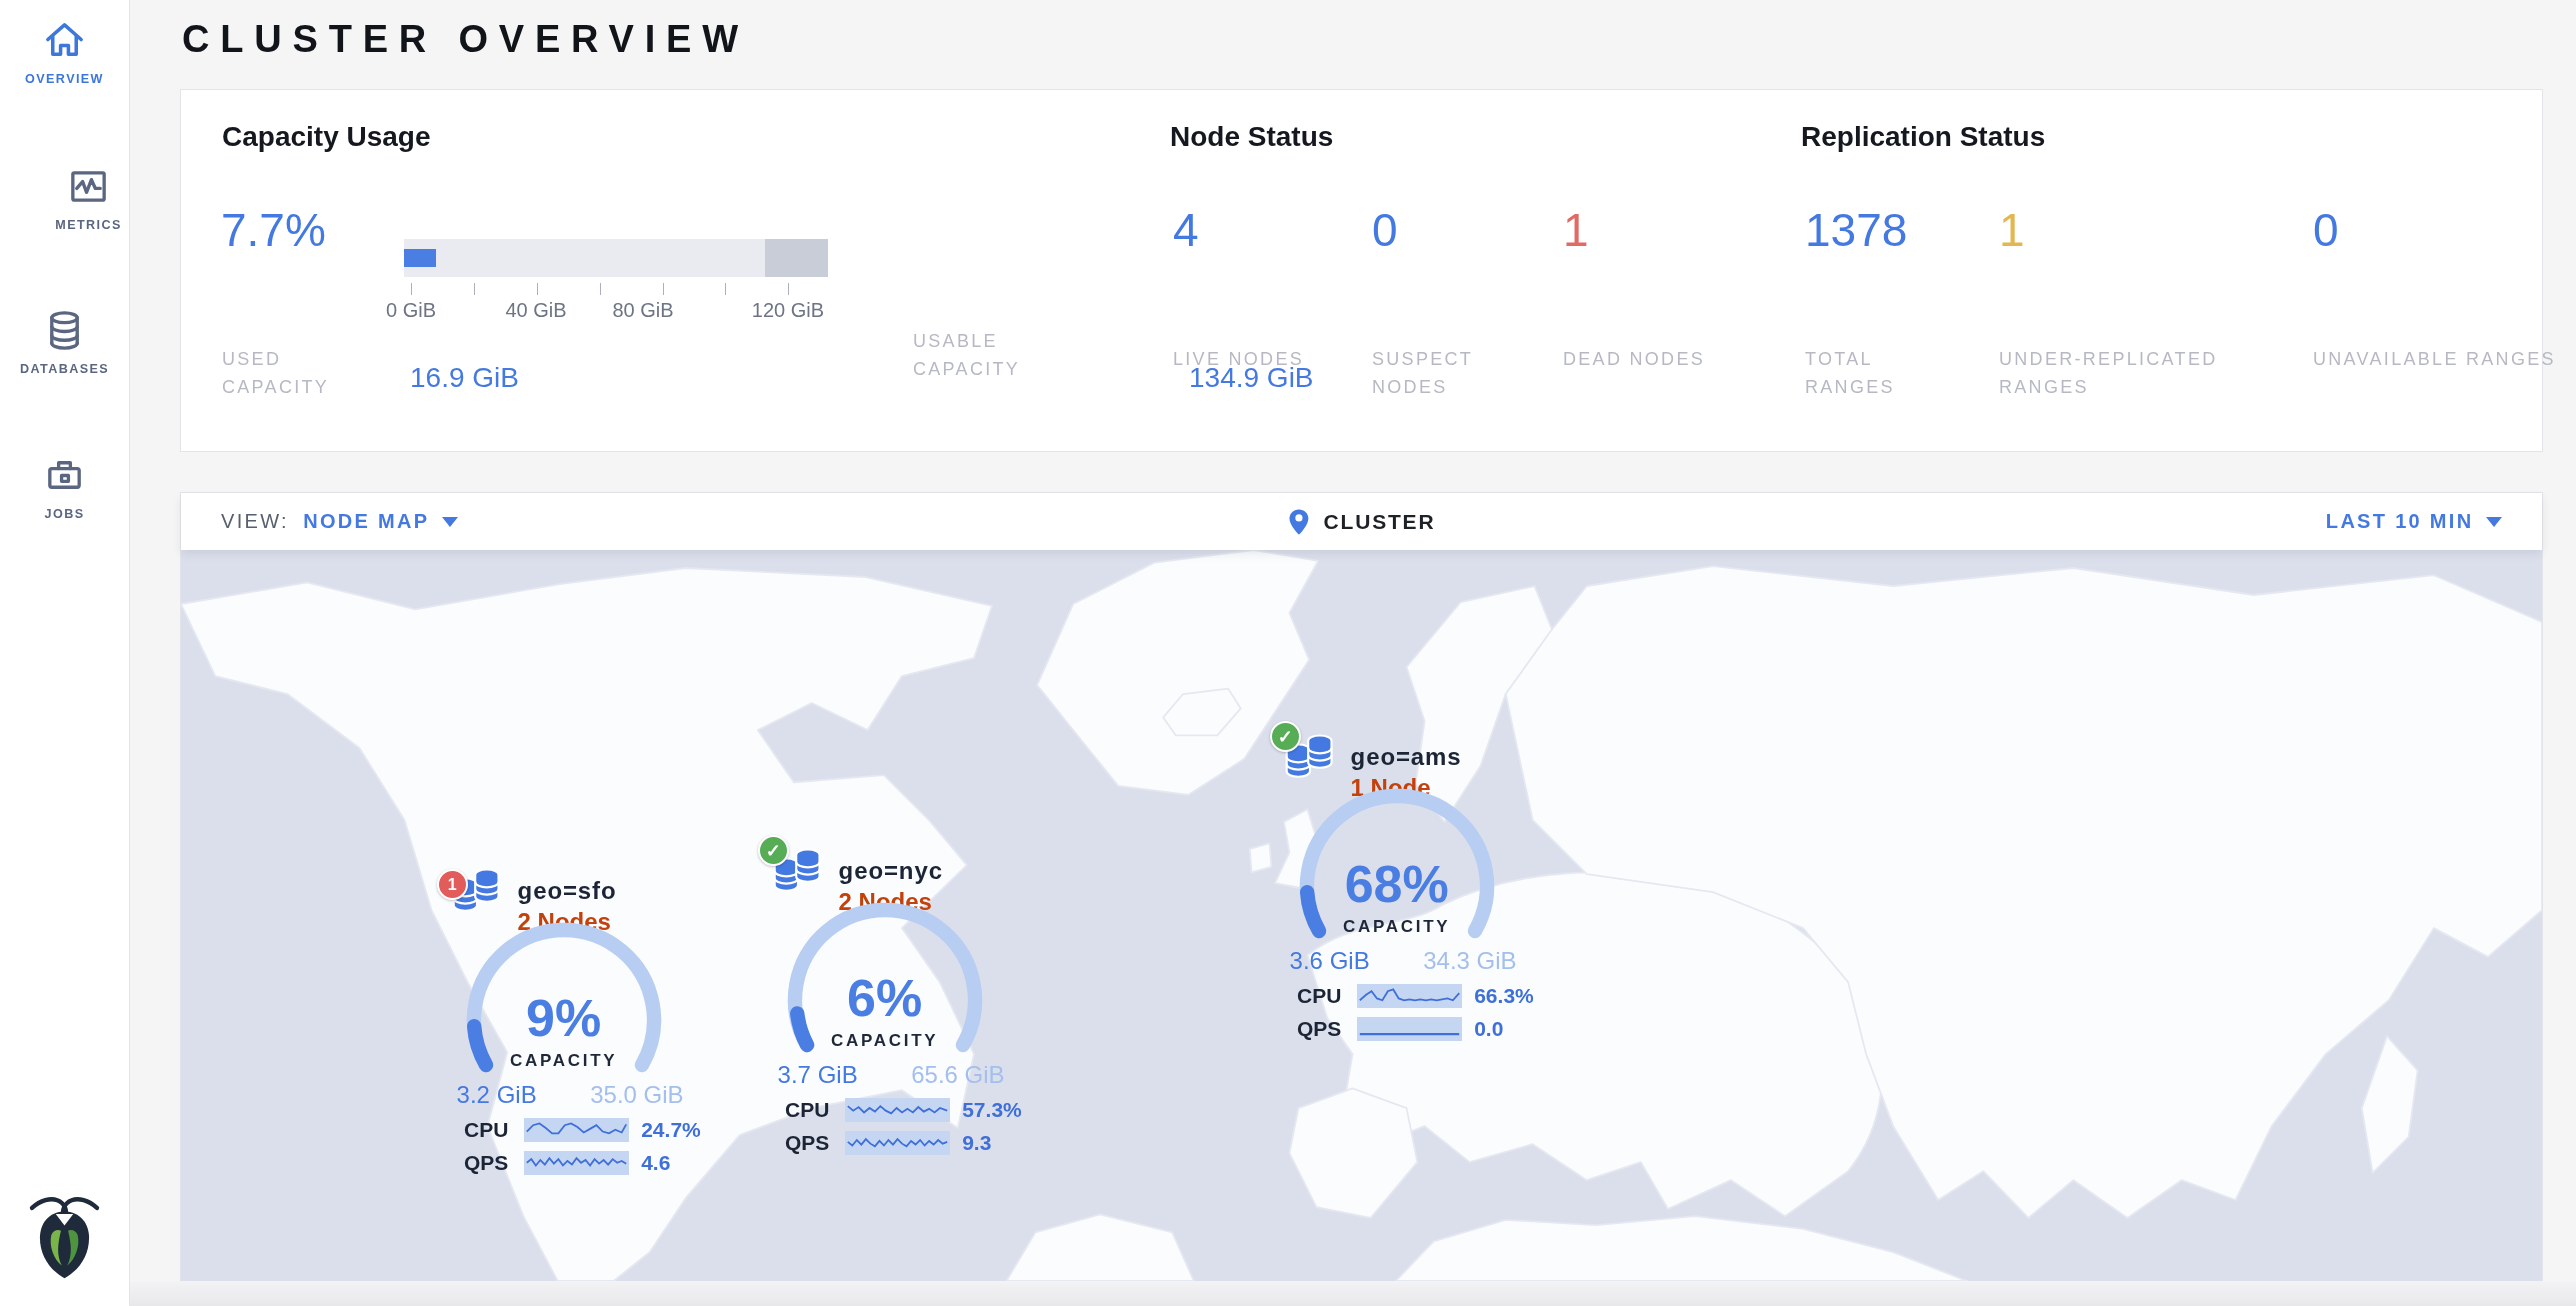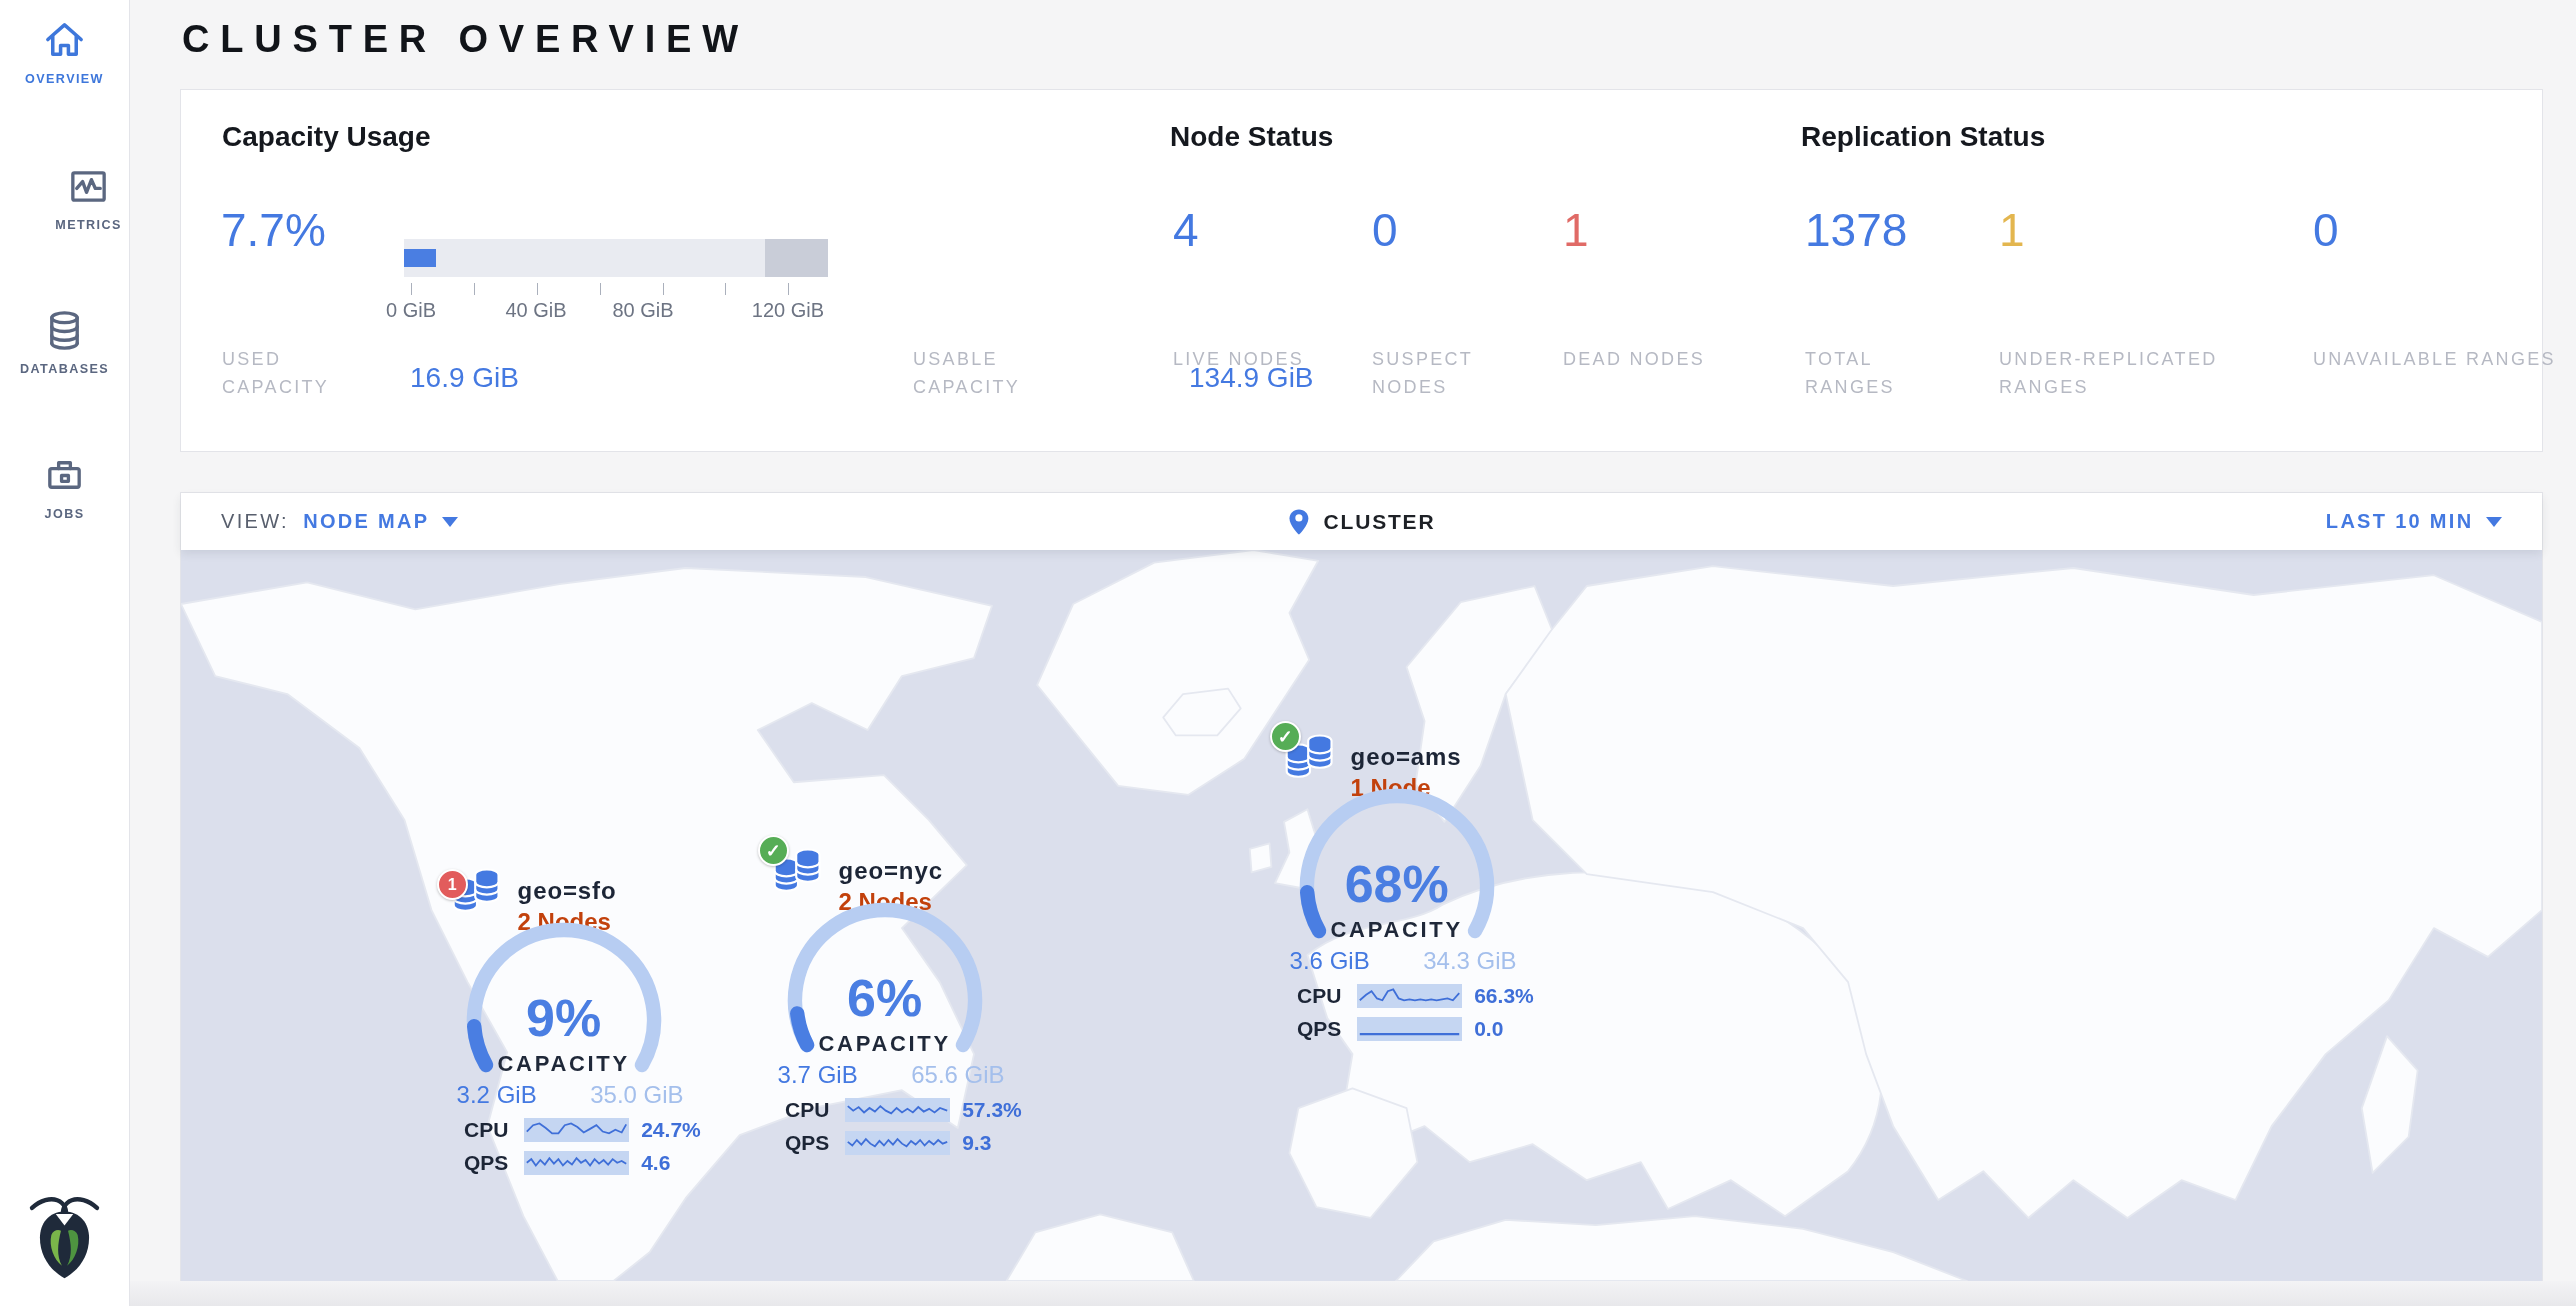--- a/index.html
+++ b/index.html
@@ -79,21 +79,21 @@
   .m-badge.alert { background:#e25c5c; }
   .m-badge.ok { background:#56ad56; font-size:18px; }
   .m-badge.pos-low { top:5.4px; }
   .m-title { margin:12.6px 0 0 14.4px; }
   .m-name { font-size:24px; font-weight:bold; color:#1c2536; letter-spacing:0.9px; }
   .m-nodes { font-size:24px; font-weight:bold; color:#c2410c; margin-top:3.6px; }
   .m-gauge { position:relative; width:216px; height:171px; margin:-15.3px 0 0 11.7px; }
   .m-gauge .pct { position:absolute; left:0; top:67px; width:216px; text-align:center;
     font-size:52px; font-weight:bold; color:#4a7ee2; }
   .m-gauge .cap { position:absolute; left:0; top:130px; width:216px; text-align:center;
-    font-size:22px; font-weight:bold; letter-spacing:2.7px; color:#1f2839; }
+    font-size:17px; font-weight:bold; letter-spacing:2.7px; color:#1f2839; }
   .m-gib { display:flex; justify-content:space-between; width:227px;
     margin:-10.8px 0 0 12.6px; }
   .m-gib .used { font-size:24px; color:#4479e1; }
   .m-gib .total { font-size:24px; color:#a4bfec; }
   .m-stat { display:flex; align-items:center; gap:12.6px; margin:9px 0 0 20px; }
   .m-stat .lab { width:47px; font-size:21px; font-weight:bold; color:#1c2536; }
   .m-stat .spark { width:105px; height:23.5px; background:#c5d6f2; }
   .m-stat .val { font-size:21px; font-weight:bold; color:#3f6fd8; }
 
   .bottom-band { position:absolute; left:130px; top:1281px; right:0; height:25px;
@@ -183,21 +183,21 @@
       <i style="left:321px"></i>
       <i style="left:384px"></i>
   </div>
   <div class="tick-label" style="left:230px;">0 GiB</div>
   <div class="tick-label" style="left:355px;">40 GiB</div>
   <div class="tick-label" style="left:462px;">80 GiB</div>
   <div class="tick-label" style="left:607px;">120 GiB</div>
 
   <div class="stat-label" style="left:41px; top:256px; width:158px;">USED CAPACITY</div>
   <div class="stat-value" style="left:229px; top:272px;">16.9 GiB</div>
-  <div class="stat-label" style="left:732px; top:256px; width:158px;">USABLE CAPACITY</div>
+  <div class="stat-label" style="left:732px; top:238px; width:158px;">USABLE CAPACITY</div>
   <div class="stat-value" style="left:1008px; top:272px;">134.9 GiB</div>
 
   <div class="sec-title" style="left:989px; top:31px;">Node Status</div>
   <div class="big-num" style="left:992px; top:115px;">4</div>
   <div class="big-num" style="left:1191px; top:115px;">0</div>
   <div class="big-num red" style="left:1382px; top:115px;">1</div>
   <div class="stat-label" style="left:992px; top:256px; width:153px;">LIVE NODES</div>
   <div class="stat-label" style="left:1191px; top:256px; width:153px;">SUSPECT NODES</div>
   <div class="stat-label" style="left:1382px; top:256px; width:153px;">DEAD NODES</div>
 

